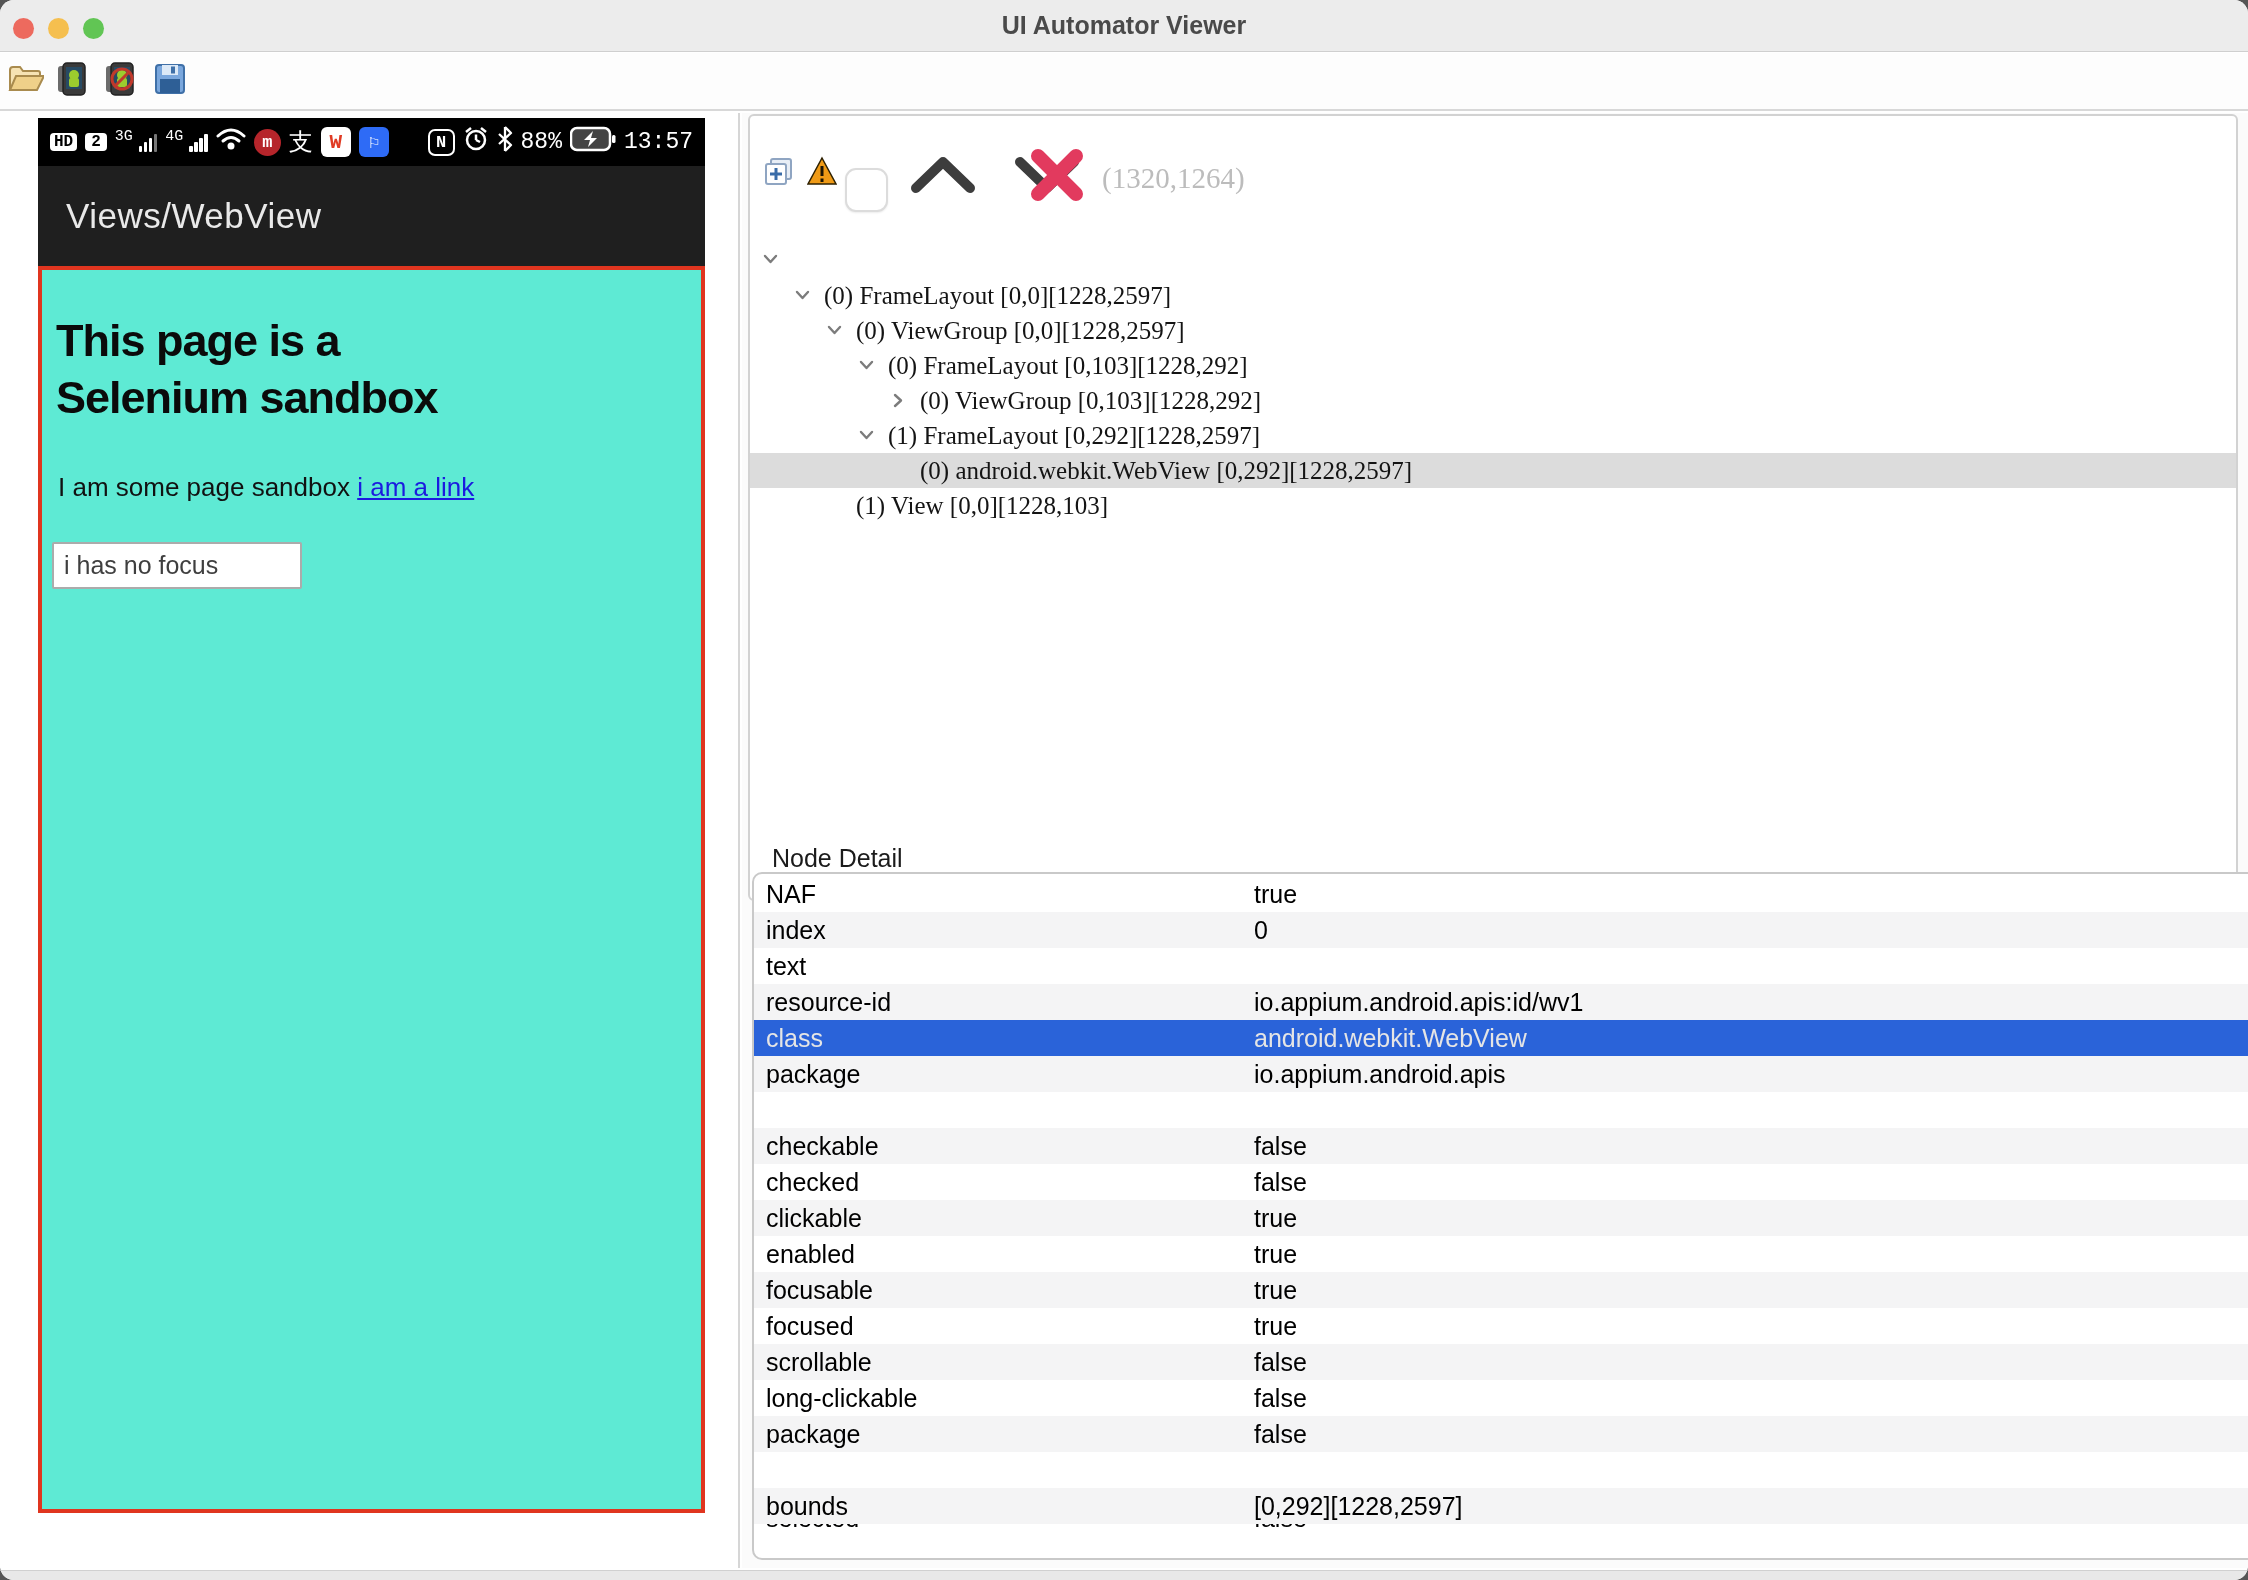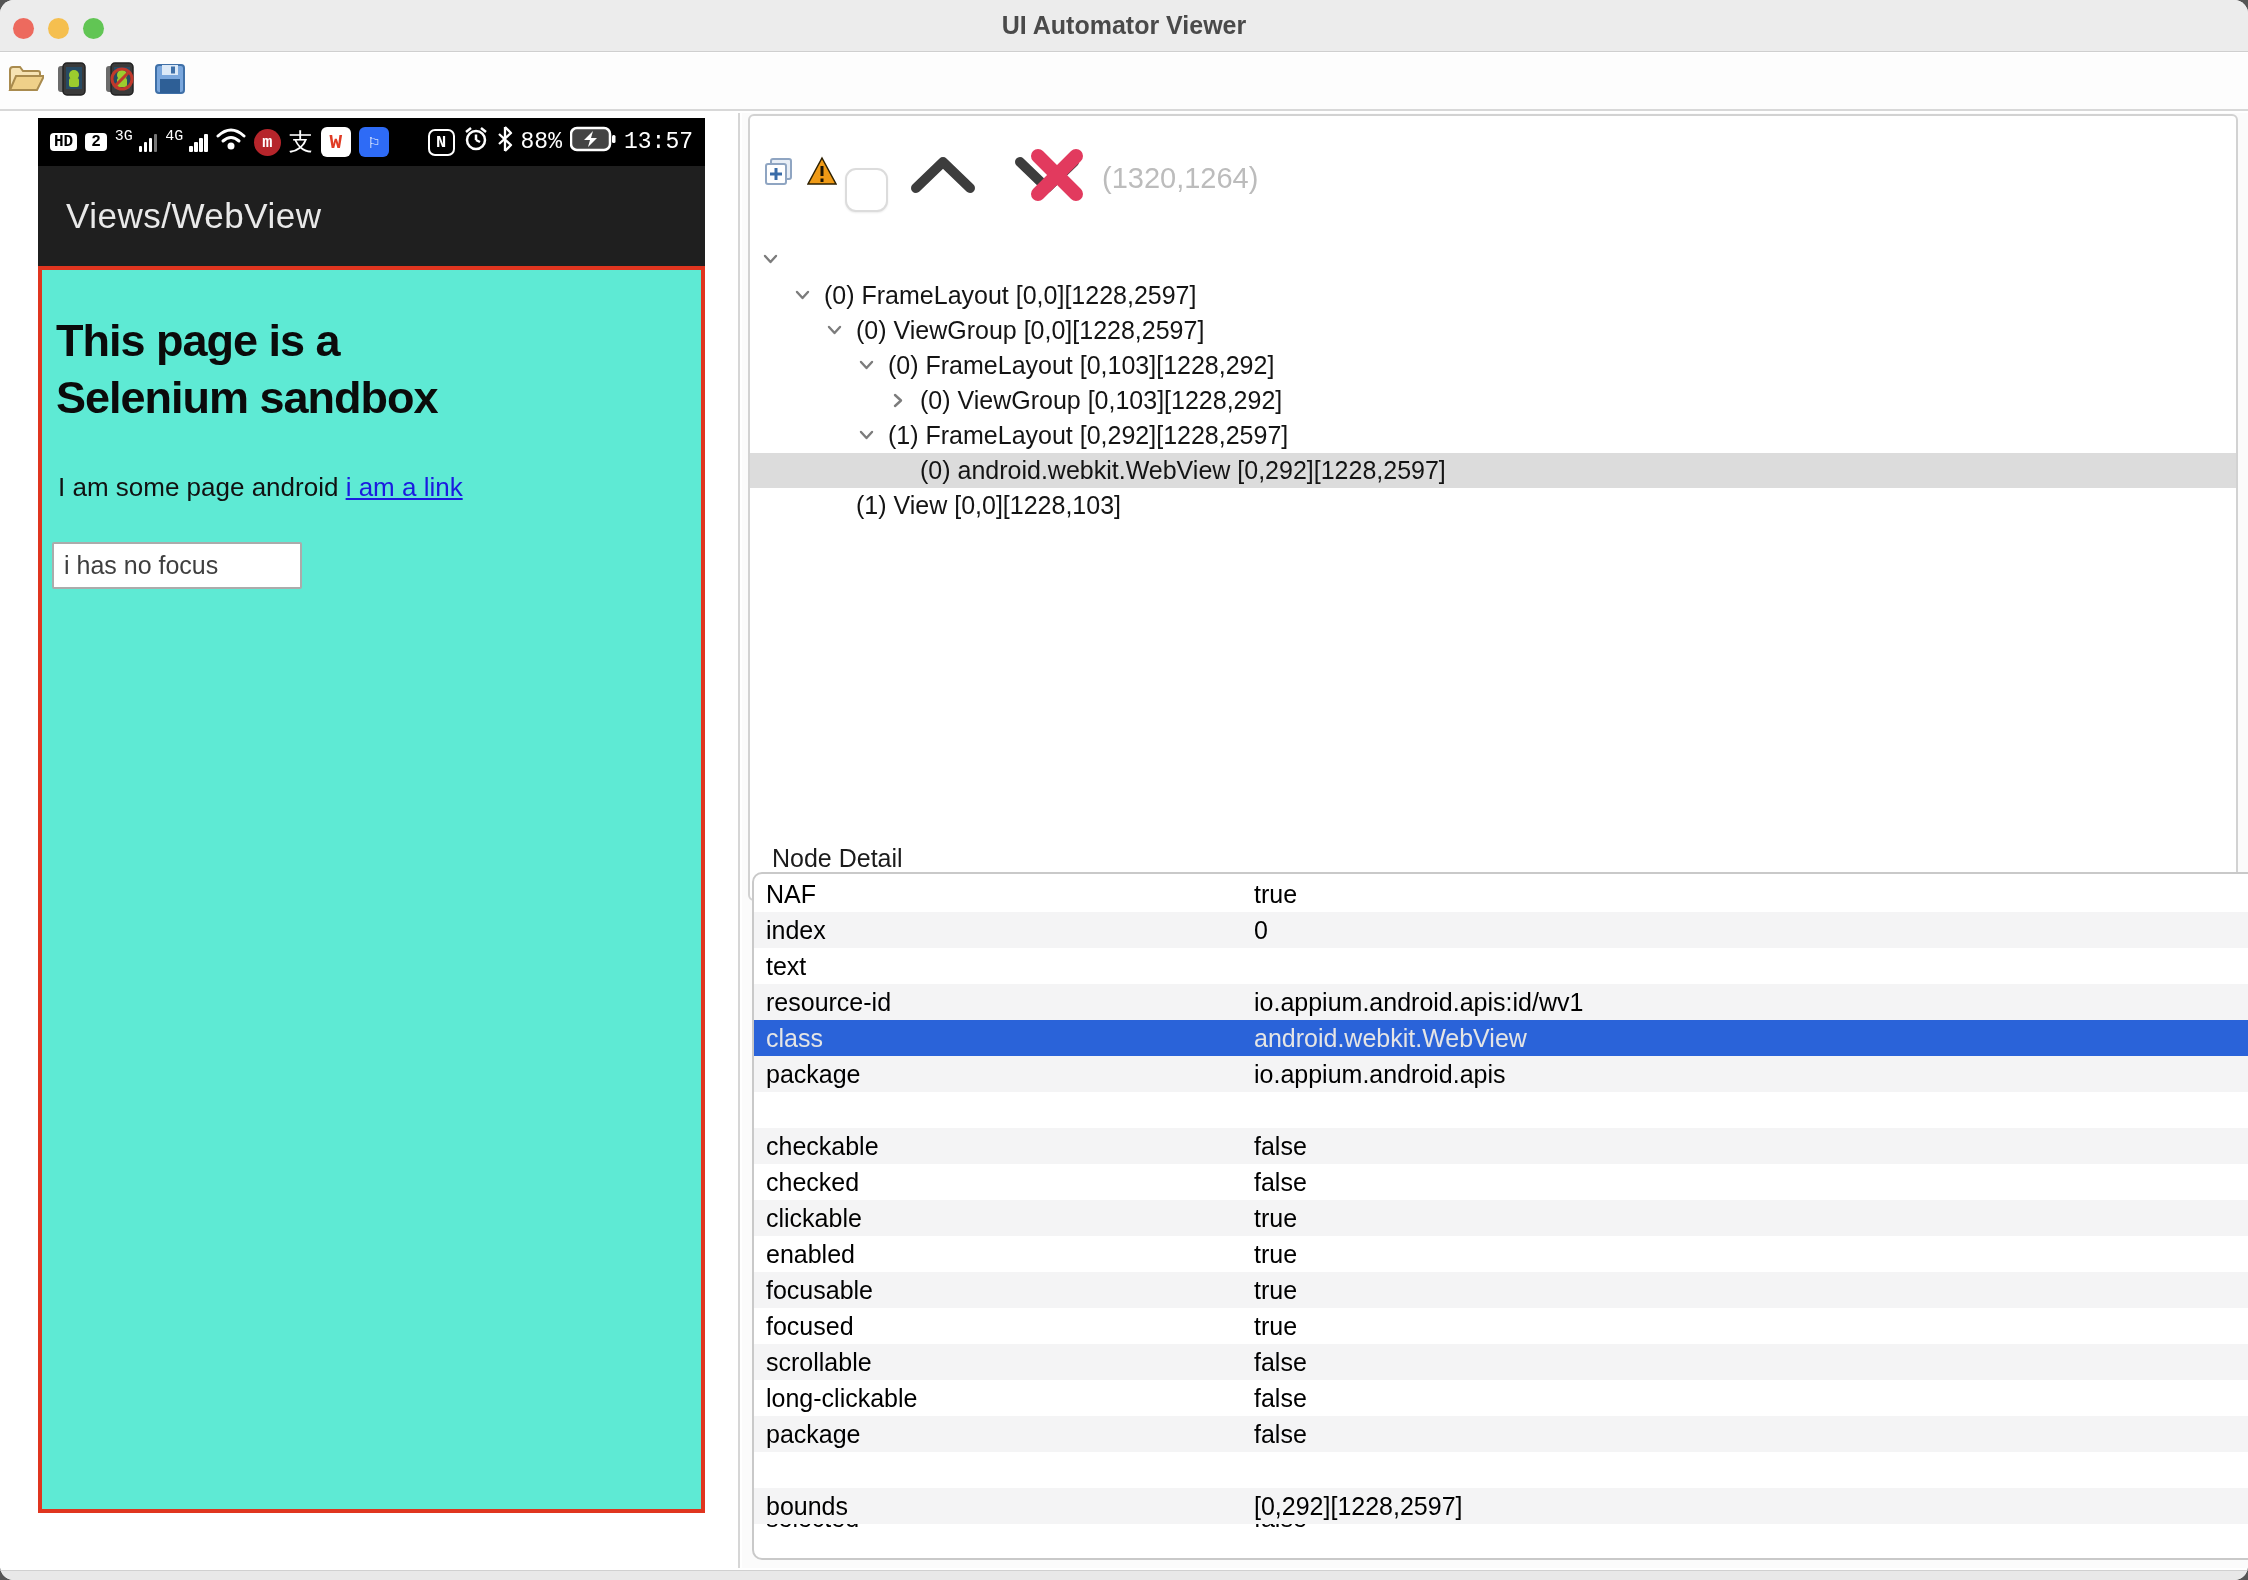--- a/index.html
+++ b/index.html
@@ -45,21 +45,21 @@
   .wv-h1{position:absolute;left:14px;top:42px;width:460px;font-size:45px;line-height:1.27;
     font-weight:bold;color:#0b0b0b;letter-spacing:-1px;}
   .wv-p{position:absolute;left:16px;top:202px;font-size:26px;color:#111;}
   .wv-link{color:#1b1bdf;text-decoration:underline;}
   .wv-input{position:absolute;left:10px;top:272px;width:250px;height:47px;
     border:2px solid #ababab;border-radius:2px;font-size:25px;color:#3f3f3f;
     padding-left:10px;font-family:"Liberation Sans",sans-serif;background:#fff;}
 
   
   .tree-card{position:absolute;left:748px;top:114px;width:1490px;height:787px;background:#fff;
-    border:2px solid #d2d2d2;border-radius:6px;overflow:hidden;}
+    border:2px solid #d2d2d2;border-radius:6px;overflow:hidden;font-family:Liberation Serif, serif;}
   .tree-toolbar{position:absolute;left:0;top:0;width:100%;height:110px;}
   .tt-expand{position:absolute;left:15px;top:42px;}
   .tt-warn{position:absolute;left:57px;top:40px;}
   .tt-box{position:absolute;left:95px;top:52px;width:43px;height:44px;background:#fff;
     border:2px solid #dcdcdc;border-radius:11px;box-shadow:0 1px 2px rgba(0,0,0,0.08);}
   .tt-up{position:absolute;left:158px;top:38px;}
   .tt-down{position:absolute;left:262px;top:38px;}
   .tt-x{position:absolute;left:276px;top:28px;}
   .tt-coords{position:absolute;left:352px;top:46px;font-size:29px;color:#bcbcbc;}
   .tree-rows{position:absolute;left:0;top:118px;width:100%;}
@@ -198,21 +198,21 @@
           </svg>
         </span>
         <span>13:57</span>
       </span>
     </div>
     <div class="appbar">
       <span class="appbar-title">Views/WebView</span>
     </div>
     <div class="webview">
       <div class="wv-h1">This page is a Selenium sandbox</div>
-      <div class="wv-p"><span>I am some page android </span><span class="wv-link">i am a link</span></div>
+      <div class="wv-p"><span>I am some page sandbox </span><span class="wv-link">i am a link</span></div>
       <input class="wv-input" value="i has no focus" style="">
     </div>
   </div>
 
   <div class="tree-card">
     <div class="tree-toolbar">
       <div class="tt-expand">
         <svg width="30" height="30" viewBox="0 0 30 30">
           <rect x="6" y="1" width="20" height="20" rx="2" fill="#e8eef6" stroke="#8fa5c2" stroke-width="2"></rect>
           <rect x="1" y="6" width="20" height="20" rx="2" fill="#ffffff" stroke="#8fa5c2" stroke-width="2"></rect>

